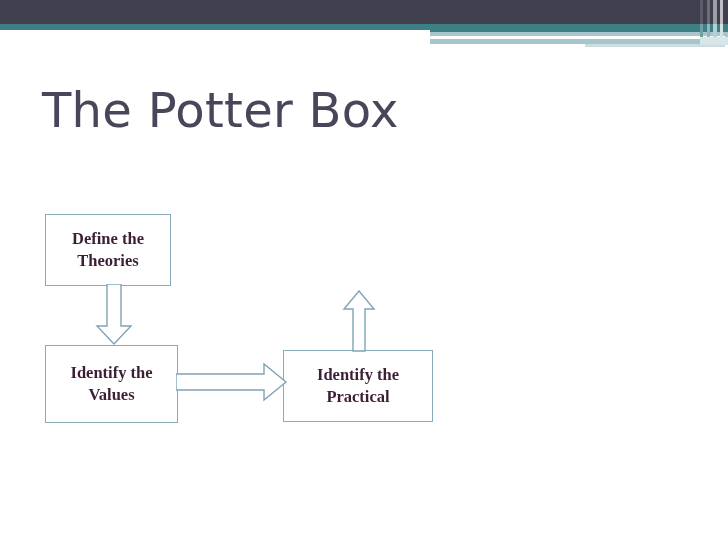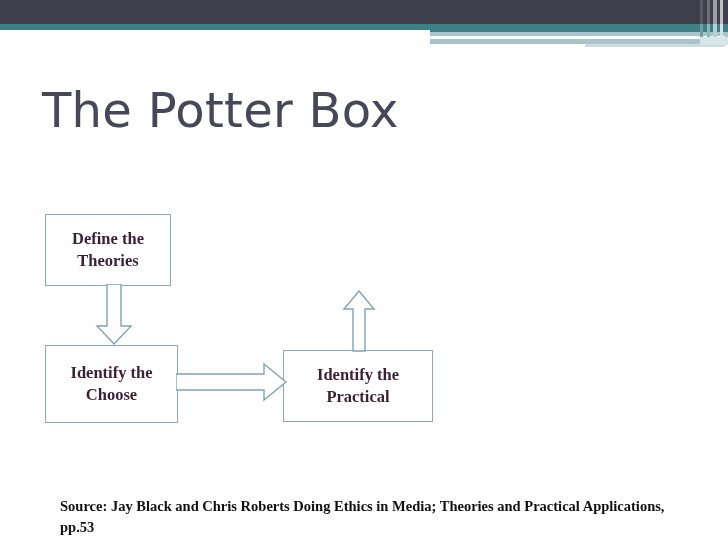--- a/index.html
+++ b/index.html
@@ -145,21 +145,21 @@
       <span>
         <span>Define the</span><br>
         <span>Theories</span>
       </span>
     </div>
 
 
     <div class="pbox box-values">
       <span>
         <span>Identify the</span><br>
-        <span>Choose</span>
+        <span>Values</span>
       </span>
     </div>
 
     <div class="pbox box-principles">
       <span>
         <span>Identify the</span><br>
         <span>Practical</span>
       </span>
     </div>
 
@@ -170,18 +170,14 @@
     <svg class="arrow-svg arw-right" width="112" height="40" viewBox="0 0 112 40">
       <polygon points="0,12 88,12 88,2 110,20 88,38 88,28 0,28" fill="#ffffff" stroke="#7FA3B5" stroke-width="1.4" stroke-linejoin="miter"></polygon>
     </svg>
 
     <svg class="arrow-svg arw-up" width="36" height="62" viewBox="0 0 36 62">
       <polygon points="18,1 33,19 24,19 24,61 12,61 12,19 3,19" fill="#ffffff" stroke="#7FA3B5" stroke-width="1.4" stroke-linejoin="miter"></polygon>
     </svg>
 
   </div>
 
-  <div id="source-note">
-    <span>Source: Jay Black and Chris Roberts Doing Ethics in Media; Theories and Practical</span>
-    <span>Applications, pp.53</span>
-  </div>
 
 </div>
 
 </body></html>

